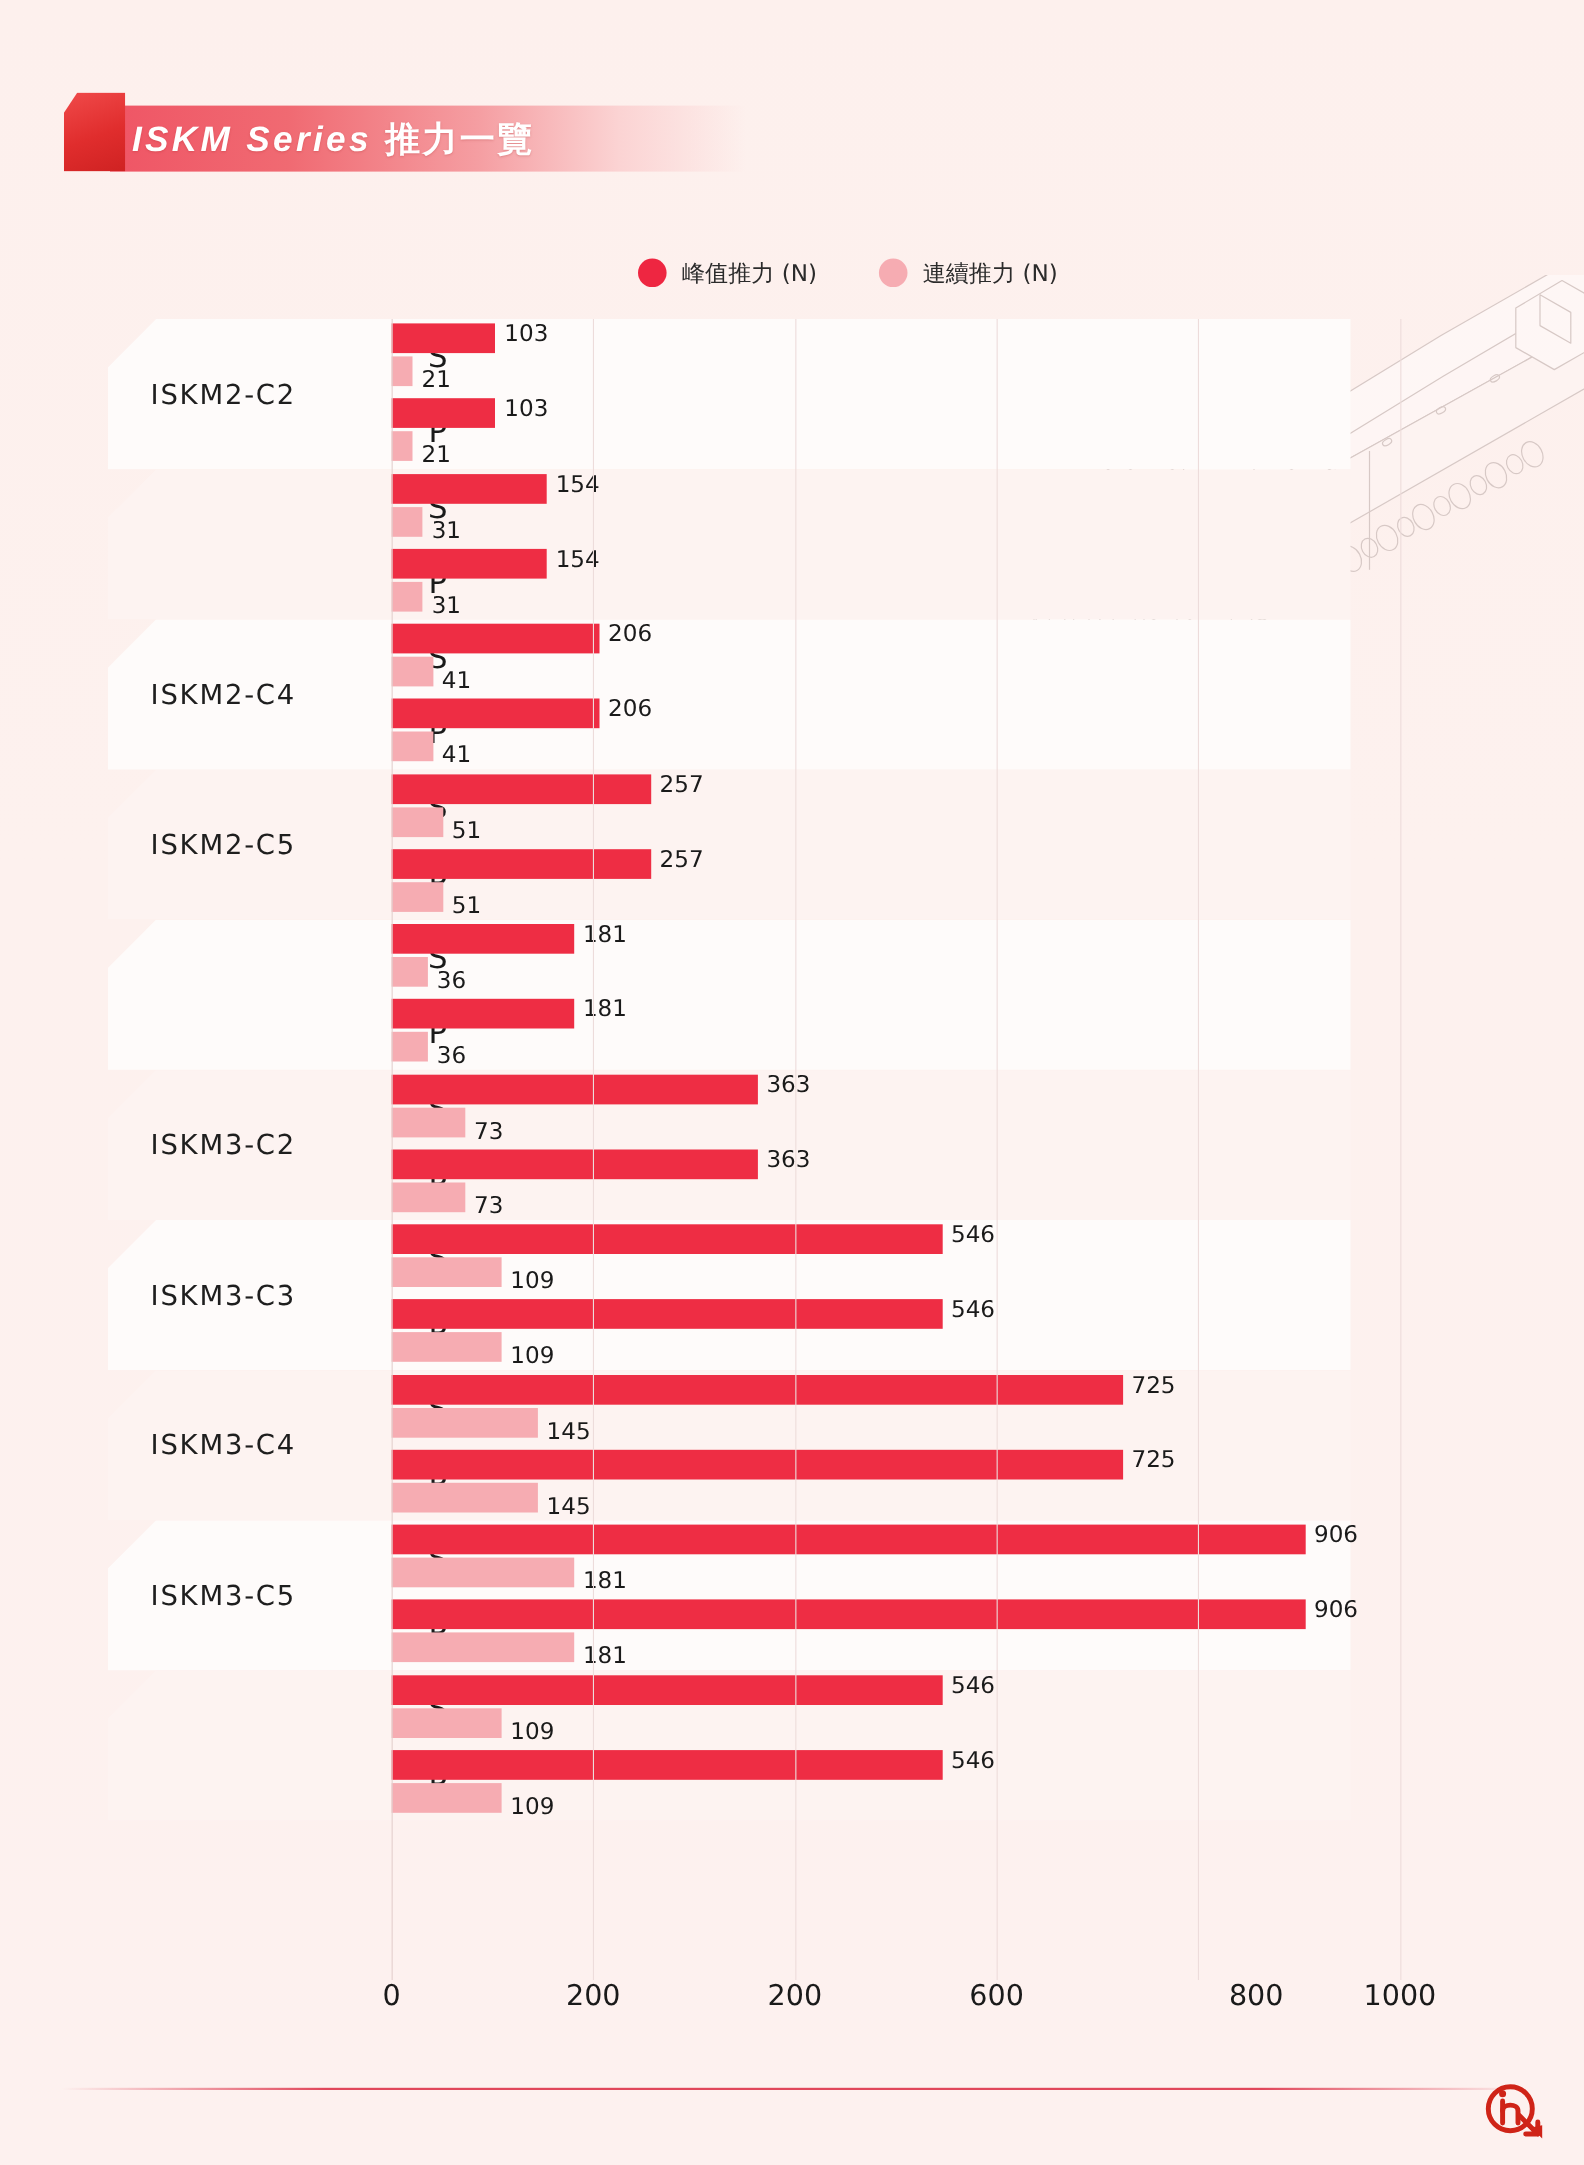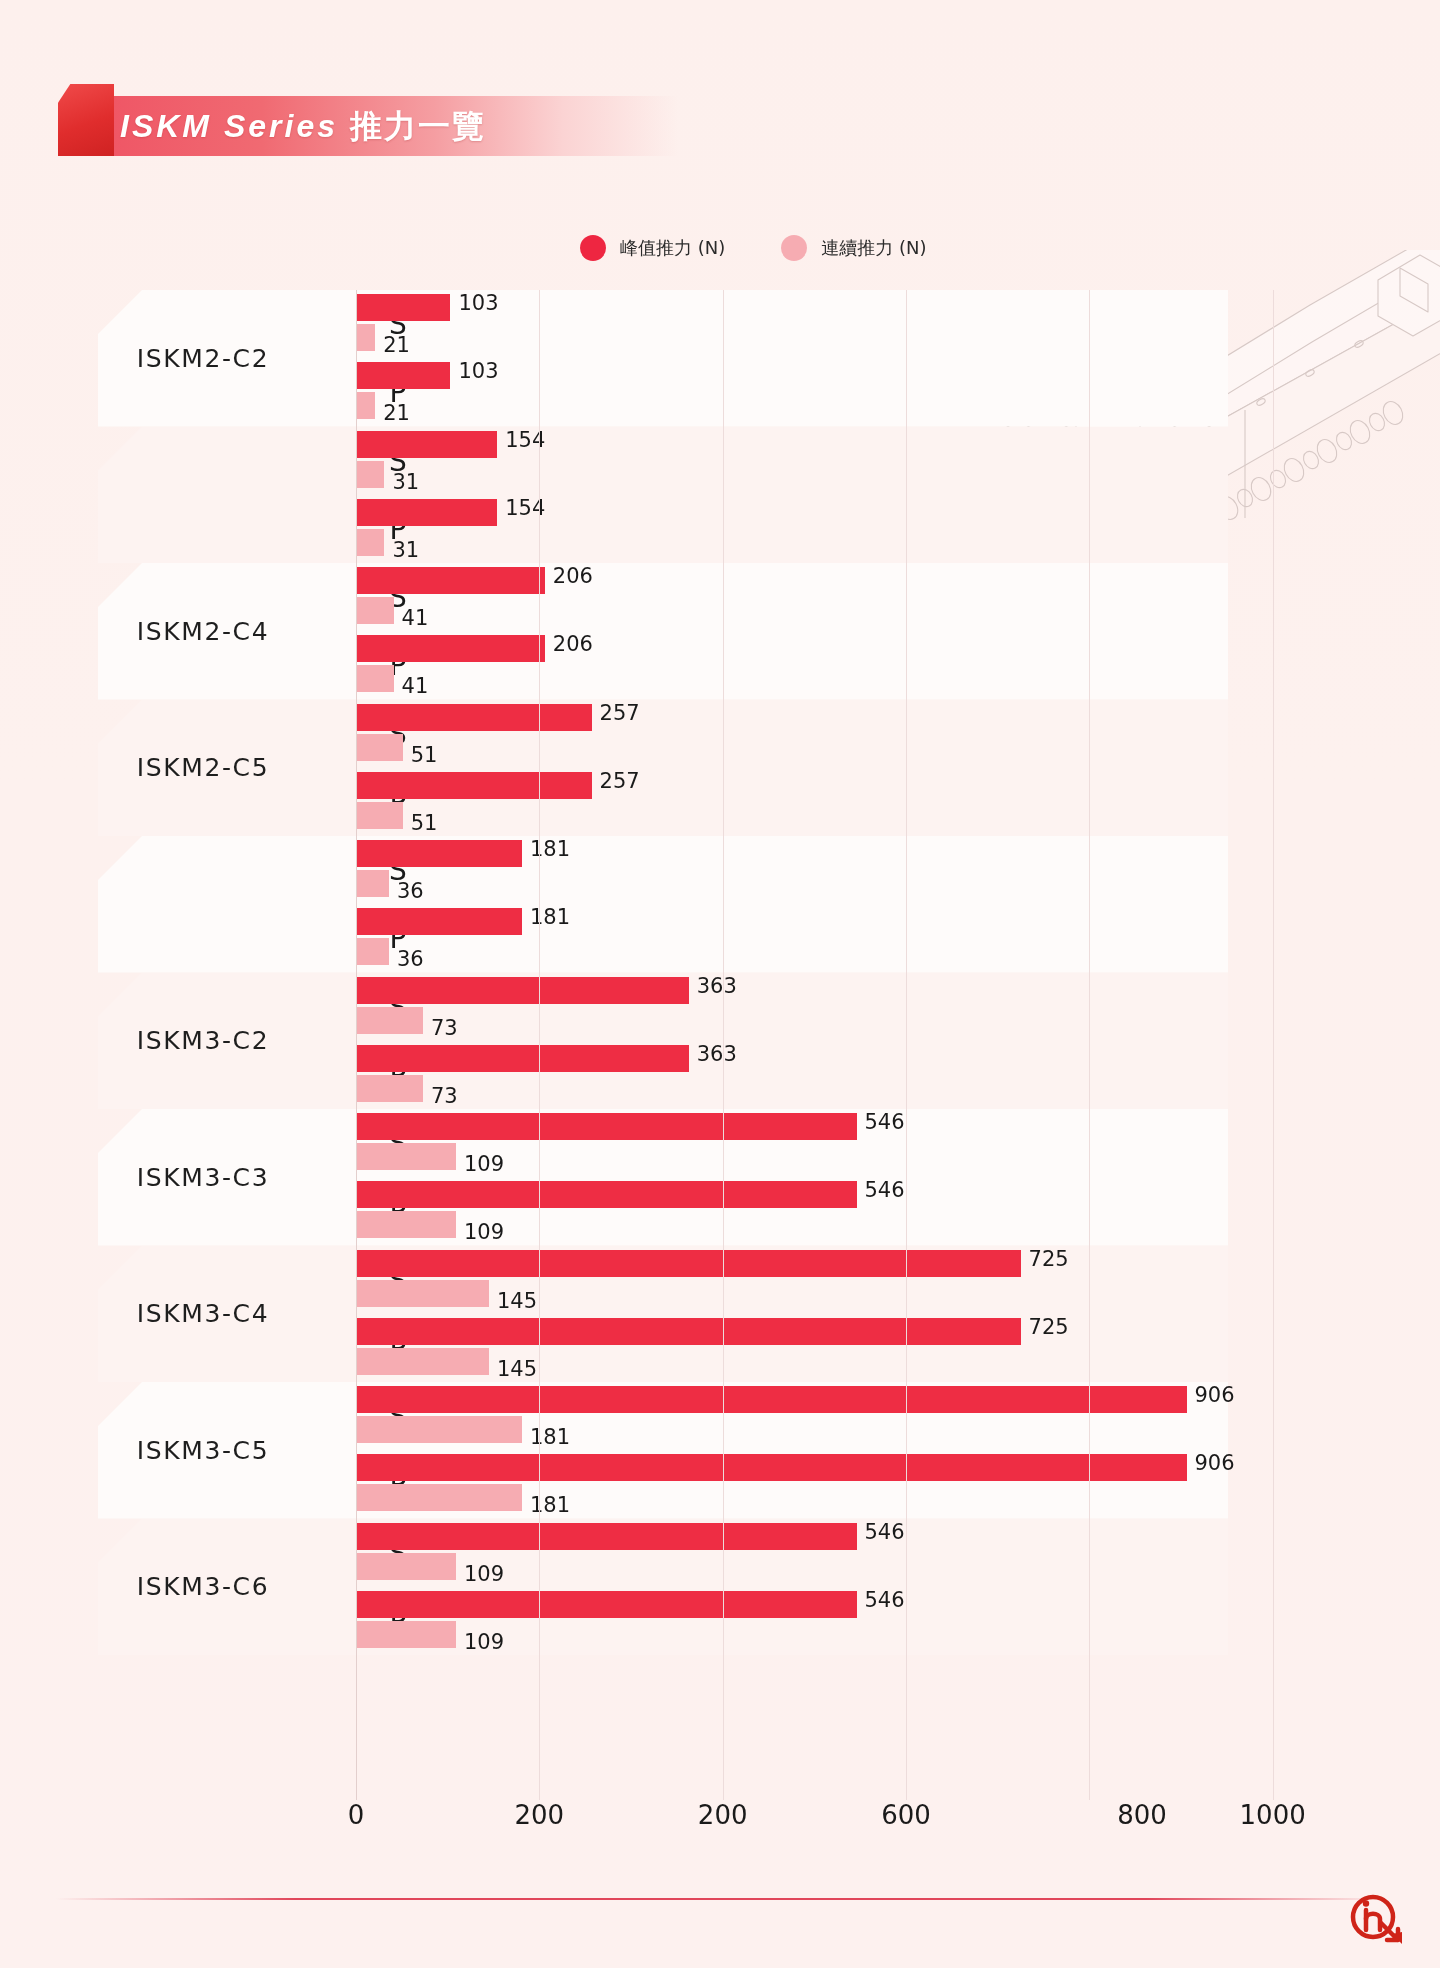--- a/index.html
+++ b/index.html
@@ -94,21 +94,21 @@
     height: 40px;
     display: flex;
     align-items: center;
     gap: 56px;
   }
   .legend-item { display: flex; align-items: center; gap: 14px; }
   .legend-dot  { width: 26px; height: 26px; border-radius: 50%; }
   .legend-dot.peak { background: #ee2641; }
   .legend-dot.cont { background: #f6acb2; }
   .legend-label {
-    font-size: 18px;
+    font-size: 21px;
     color: #2b2b2b;
     font-family: "DejaVu Sans", "Liberation Sans", sans-serif;
     white-space: nowrap;
   }
 
   
   #chart {
     position: absolute;
     left: 98px;
     top: 290px;
@@ -550,21 +550,20 @@
           <div class="bar-wrap">
             <div class="bar peak" style="width: 830.5px; background: rgb(238, 45, 68);"></div>
             <div class="bar-val peak" style="left: 838.5px;">906</div>
             <div class="bar cont" style="width: 165.917px; background: rgb(246, 172, 178);"></div>
             <div class="bar-val cont" style="left: 173.917px;">181</div>
           </div>
         </div>
       </div>
       <div class="grp">
         <div class="grp-bg"></div>
-        <div class="grp-name">ISKM3-C6</div>
         <div class="subrow s">
           <div class="sp-label">S</div>
           <div class="bar-wrap">
             <div class="bar peak" style="width: 500.5px; background: rgb(238, 45, 68);"></div>
             <div class="bar-val peak" style="left: 508.5px;">546</div>
             <div class="bar cont" style="width: 99.9167px; background: rgb(246, 172, 178);"></div>
             <div class="bar-val cont" style="left: 107.917px;">109</div>
           </div>
         </div>
         <div class="subrow p">

